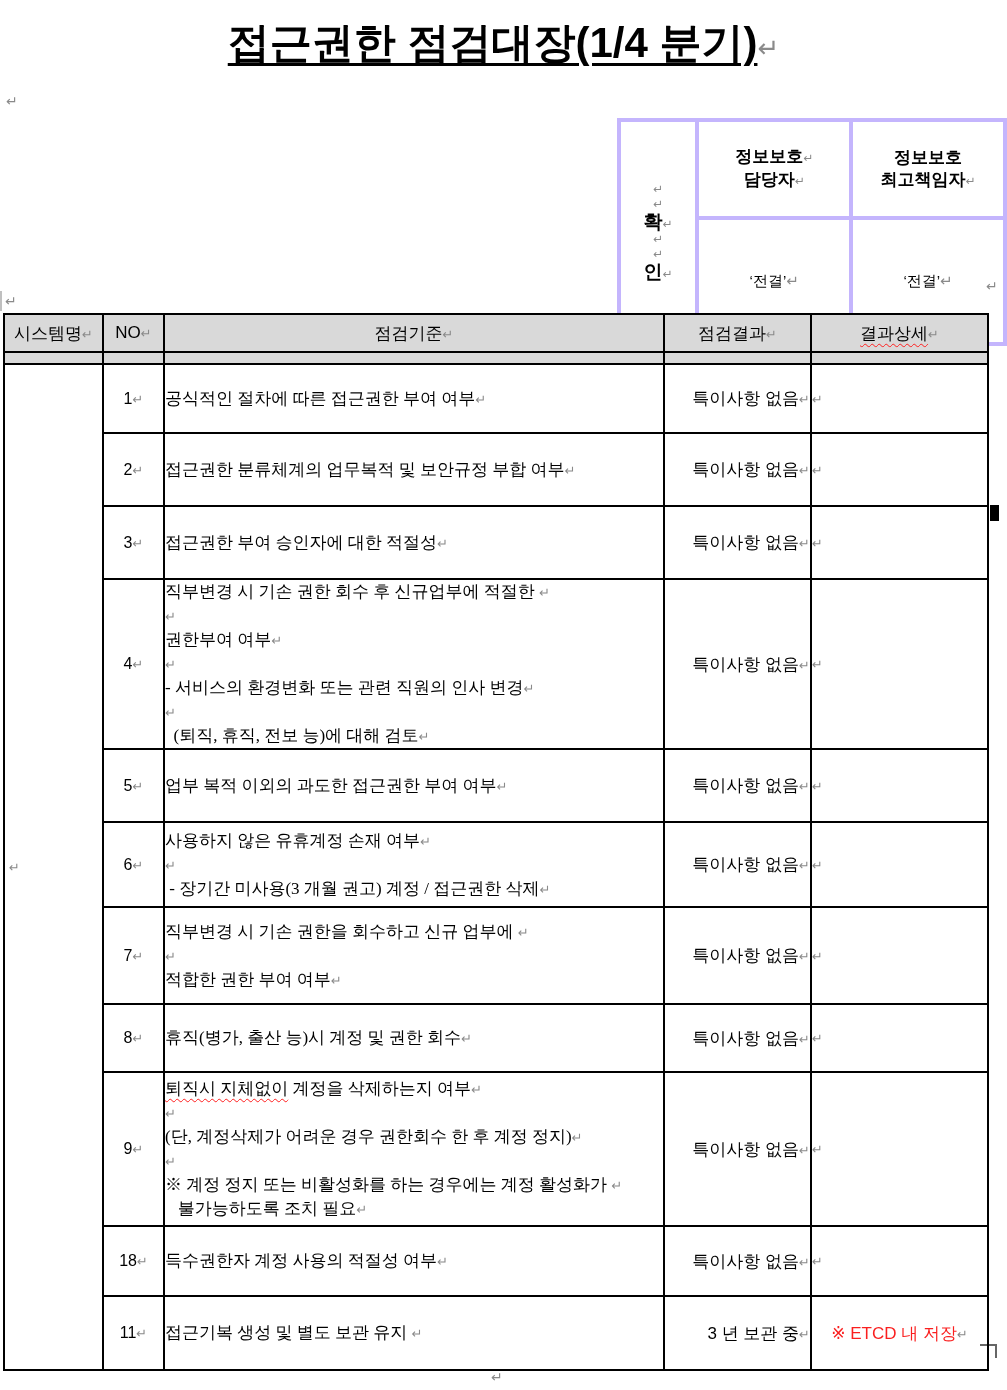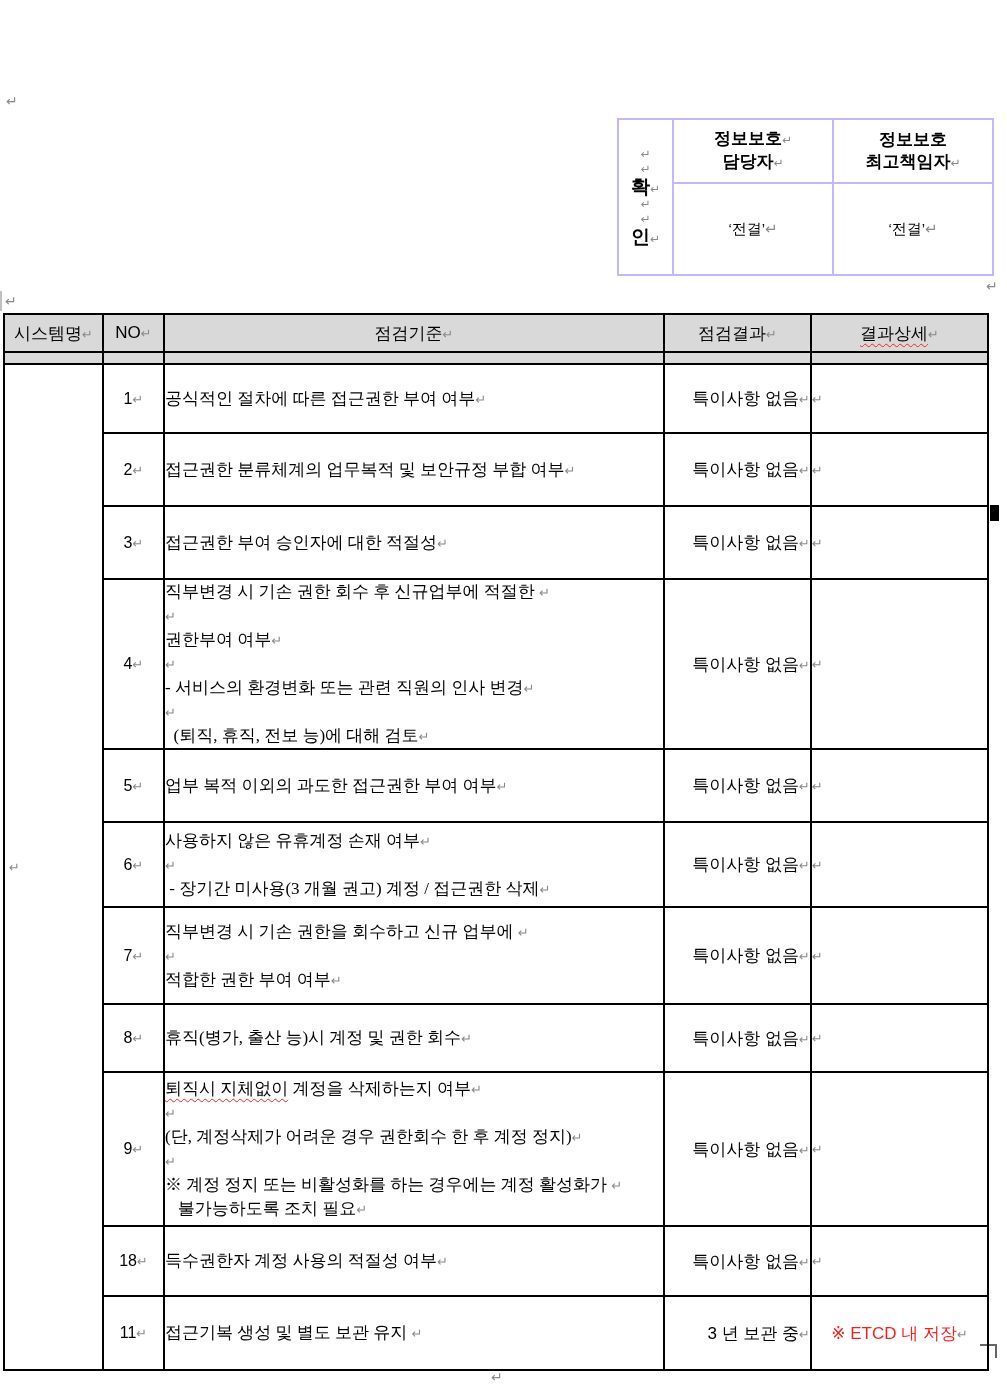--- a/index.html
+++ b/index.html
@@ -15,21 +15,21 @@
 
   
   .float-mark{position:absolute;font-size:14px;color:#8a8a8a;line-height:14px;}
   #mark-vbar{position:absolute;left:0px;top:291px;width:2px;height:20px;background:#c0c0c0;}
   #cursor-block{position:absolute;left:990px;top:505px;width:9px;height:16px;background:#000;}
   #corner-mark{position:absolute;left:980px;top:1344px;width:15px;height:12px;
                border-top:2px solid #666;border-right:2px solid #666;}
 
   
   #approval{position:absolute;left:617px;top:118px;border-collapse:collapse;table-layout:fixed;}
-  #approval td{border:2px solid #c4b5fd;padding:0;vertical-align:middle;text-align:center;}
+  #approval td{border:4px solid #c4b5fd;padding:16px;vertical-align:middle;text-align:center;}
   #approval .ap-label{width:53px;}
   #approval .ap-col{width:158px;}
   #approval .ap-col2{width:158px;}
   .ap-stack{display:flex;flex-direction:column;align-items:center;line-height:15px;}
   .ap-stack .big{font-size:19px;font-weight:bold;line-height:20px;}
   .ap-stack .pilcrow{font-size:12px;}
   .ap-head{height:62px;font-size:17px;font-weight:bold;line-height:22px;}
   .ap-head .pilcrow{font-size:12px;}
   .ap-val{height:90px;font-size:15px;}
 
@@ -48,20 +48,21 @@
   .squiggle{text-decoration:underline;text-decoration-style:wavy;text-decoration-color:#ff1f1f;
             text-decoration-thickness:1px;text-underline-offset:4px;}
   th .squiggle{text-decoration-thickness:1px;}
   .cell-pilcrow{color:#8a8a8a;font-size:13px;}
 </style>
 </head>
 <body>
 
 <div id="page">
 
+  <div id="doc-title"><span class="t-underline">접근권한 점검대장(1/4 분기)</span><span class="pilcrow">↵</span></div>
 
   <div class="float-mark" style="left:6px;top:94px;">↵</div>
   <div class="float-mark" style="left:5px;top:294px;">↵</div>
   <div id="mark-vbar"></div>
   <div class="float-mark" style="left:986px;top:279px;">↵</div>
   <div id="cursor-block"></div>
   <div class="float-mark" style="left:491px;top:1370px;">↵</div>
   <div id="corner-mark"></div>
 
   <table id="approval">

